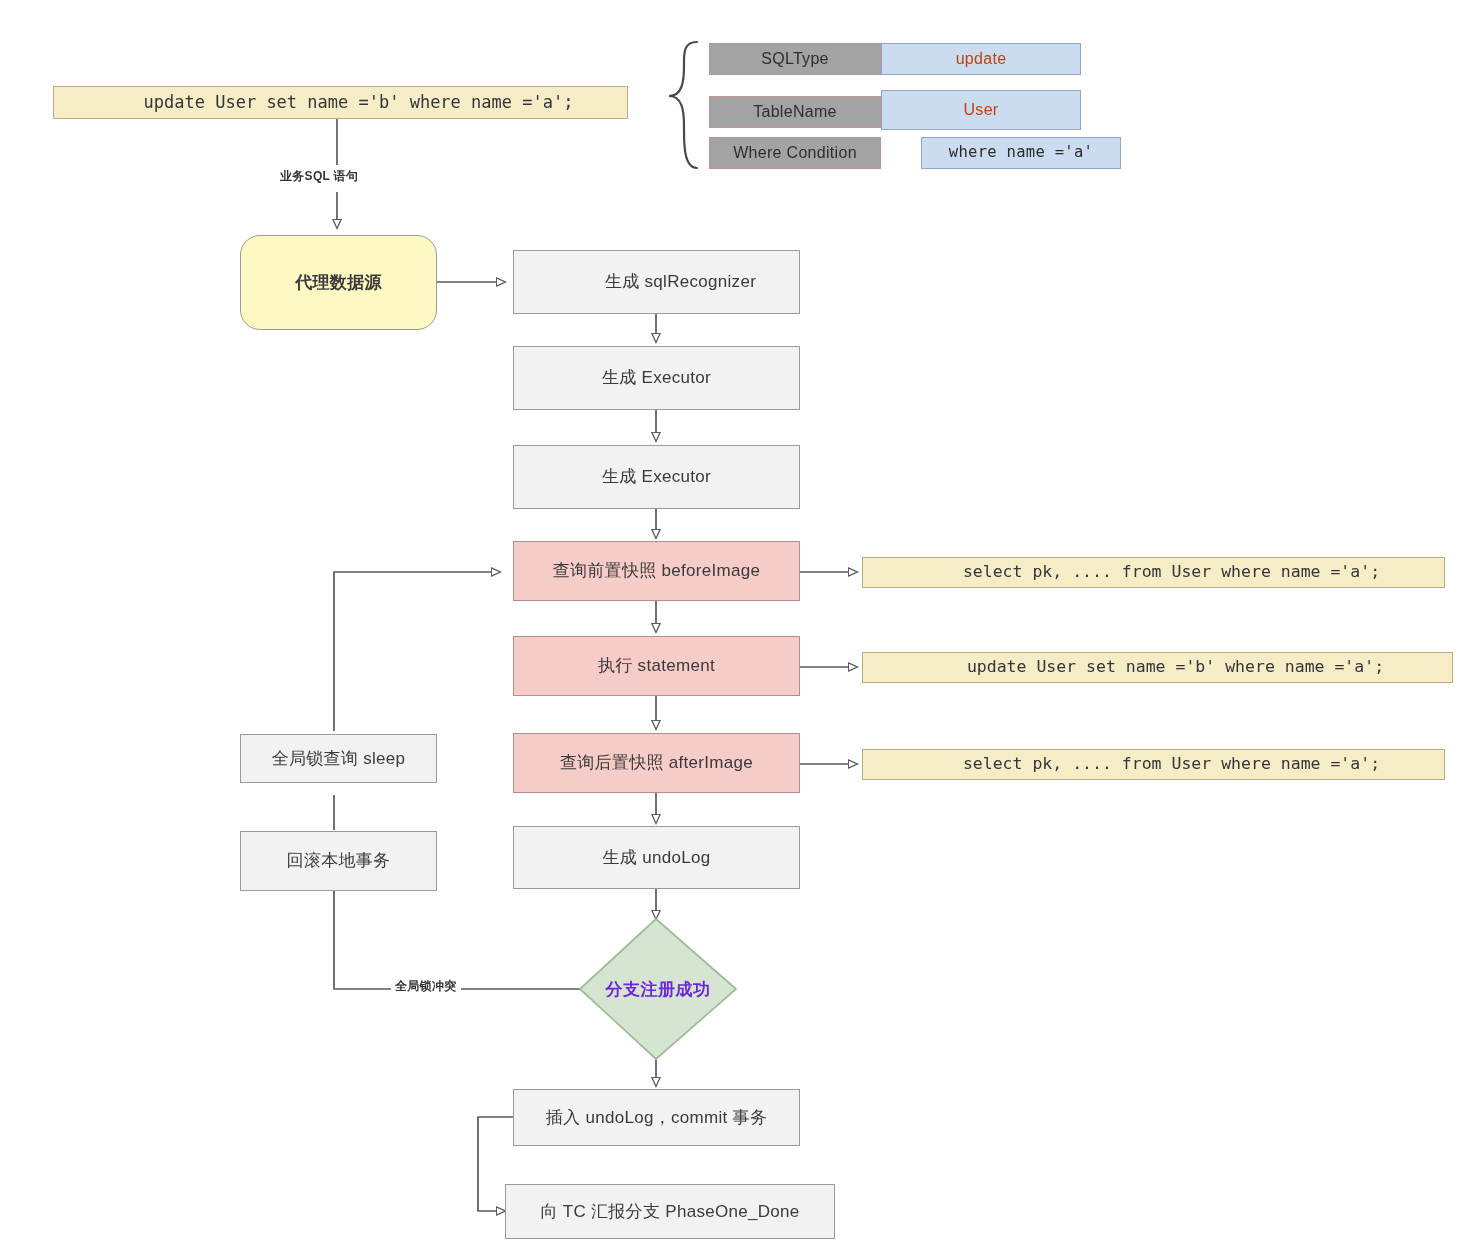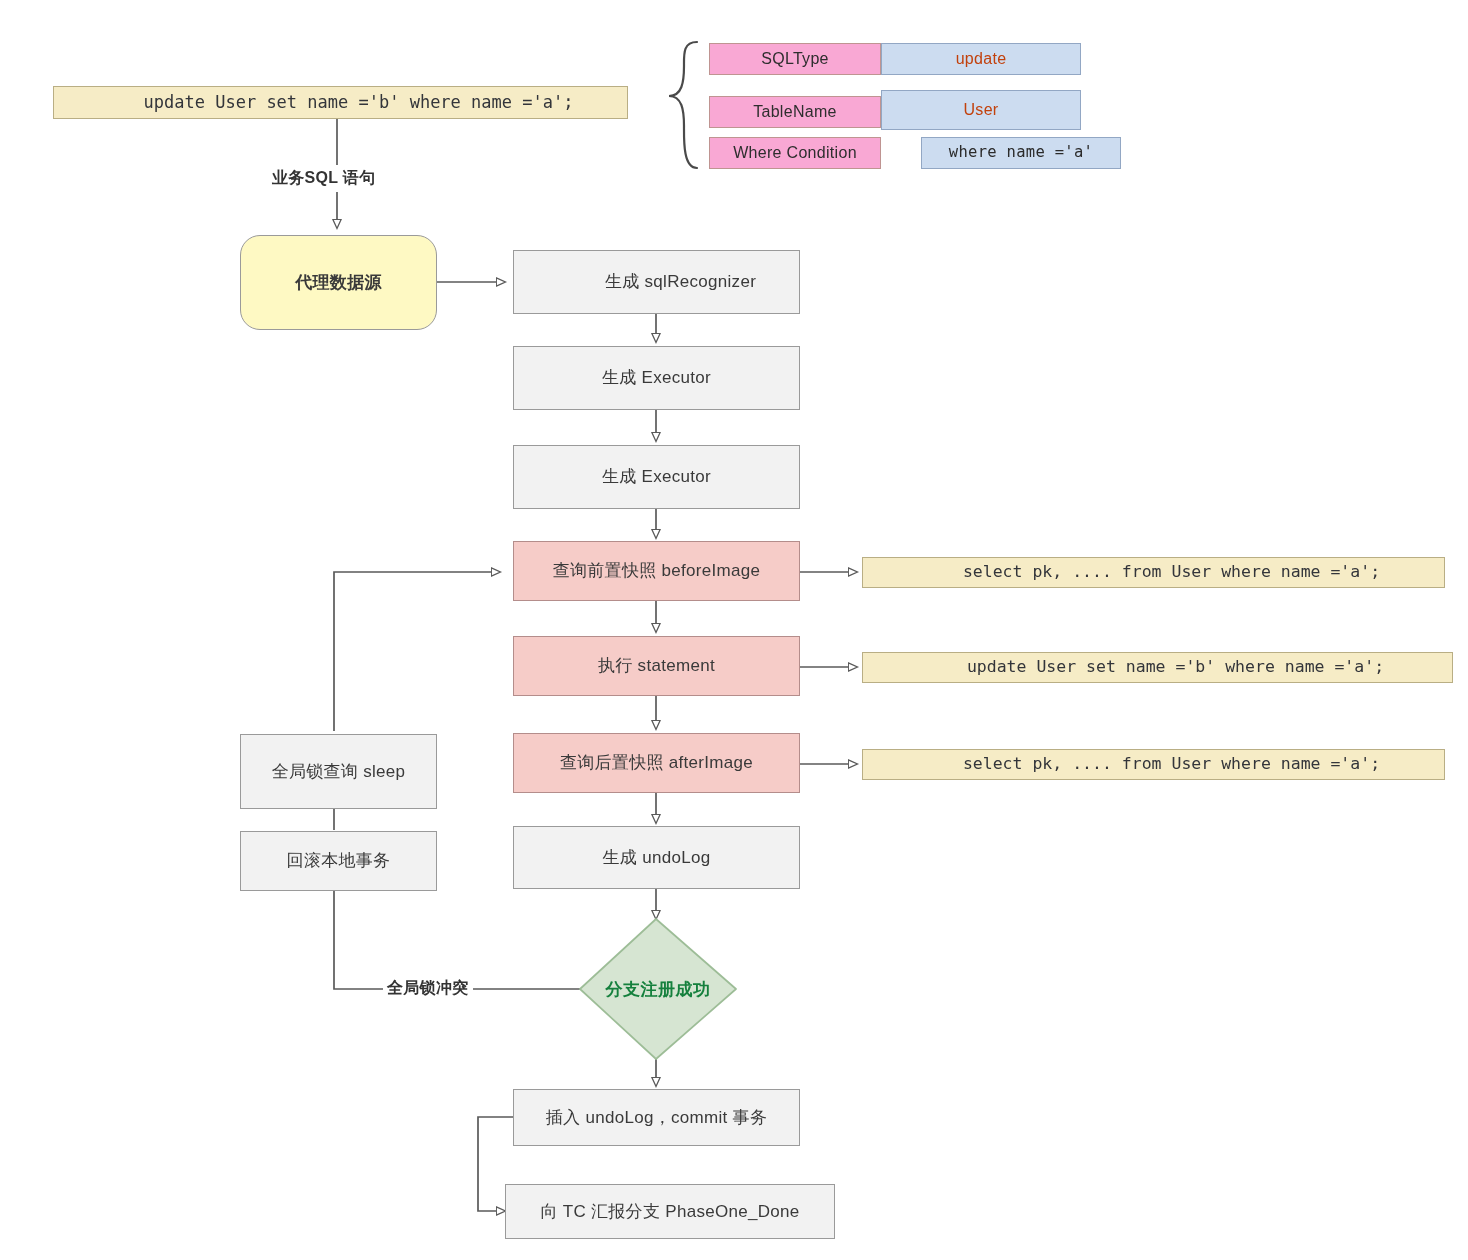--- a/index.html
+++ b/index.html
@@ -47,21 +47,21 @@
   .box-yellow {
     background: #f6ecc6;
     border: 1.6px solid #b9ae84;
     font-family: "DejaVu Sans Mono", monospace;
     font-size: 16.5px;
     color: #33353a;
     letter-spacing: 0px;
     padding-left: 36px;
   }
   .cell-pink {
-    background: #f9a8d4;
+    background: #a3a3a3;
     border: 1.3px solid #bf9491;
     font-size: 16px;
     color: #2e2e2e;
   }
   .cell-blue {
     background: #ccdcf0;
     border: 1.3px solid #92a7c4;
     font-size: 16px;
     color: #c2410c;
   }
@@ -72,34 +72,35 @@
     font-size: 15.5px;
     color: #2b2b2b;
     margin-left: 40px;
   }
   .diamond-label {
     position: absolute;
     display: flex;
     align-items: center;
     justify-content: center;
     font-size: 17px;
-    color: #15803d;
+    color: #6d28d9;
     font-weight: bold;
     white-space: nowrap;
     letter-spacing: 0.5px;
   }
   .edge-label {
     position: absolute;
-    font-size: 16px;
+    font-size: 12px;
     color: #333;
     background: #ffffff;
     padding: 0 4px;
     white-space: nowrap;
     font-weight: bold;
     letter-spacing: 0.3px;
+    margin-left: 8px;
   }
   .bold-cn { font-weight: bold; }
 </style>
 </head>
 <body>
 
 <svg id="canvas" viewBox="0 0 1468 1260" xmlns="http://www.w3.org/2000/svg">
   <defs>
     <marker id="openarrow" markerWidth="12" markerHeight="12" refX="9.5" refY="5" orient="auto" markerUnits="userSpaceOnUse">
       <path d="M0.8,0.8 L10,5 L0.8,9.2 Z" fill="#ffffff" stroke="#5a5a5a" stroke-width="1.3"></path>
@@ -216,21 +217,21 @@
 </div>
 
 <div class="node box-grey" style="left:513px; top:1089px; width:287px; height:57px;">
   <span>插入 undoLog，commit 事务</span>
 </div>
 
 <div class="node box-grey" style="left:505px; top:1184px; width:330px; height:55px;">
   <span>向 TC 汇报分支 PhaseOne_Done</span>
 </div>
 
-<div class="node box-grey" style="left:240px; top:734px; width:197px; height:75px;">
+<div class="node box-grey" style="left:240px; top:734px; width:197px; height:49px;">
   <span>全局锁查询 sleep</span>
 </div>
 
 <div class="node box-grey" style="left:240px; top:831px; width:197px; height:60px;">
   <span>回滚本地事务</span>
 </div>
 
 <div class="edge-label" style="left:383px; top:978px;">
   <span>全局锁冲突</span>
 </div>

